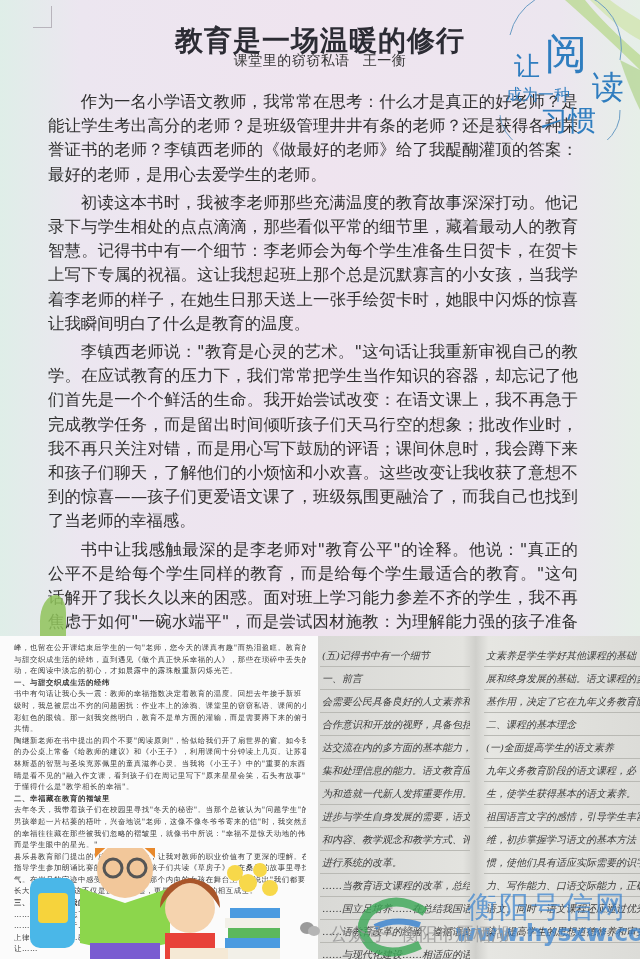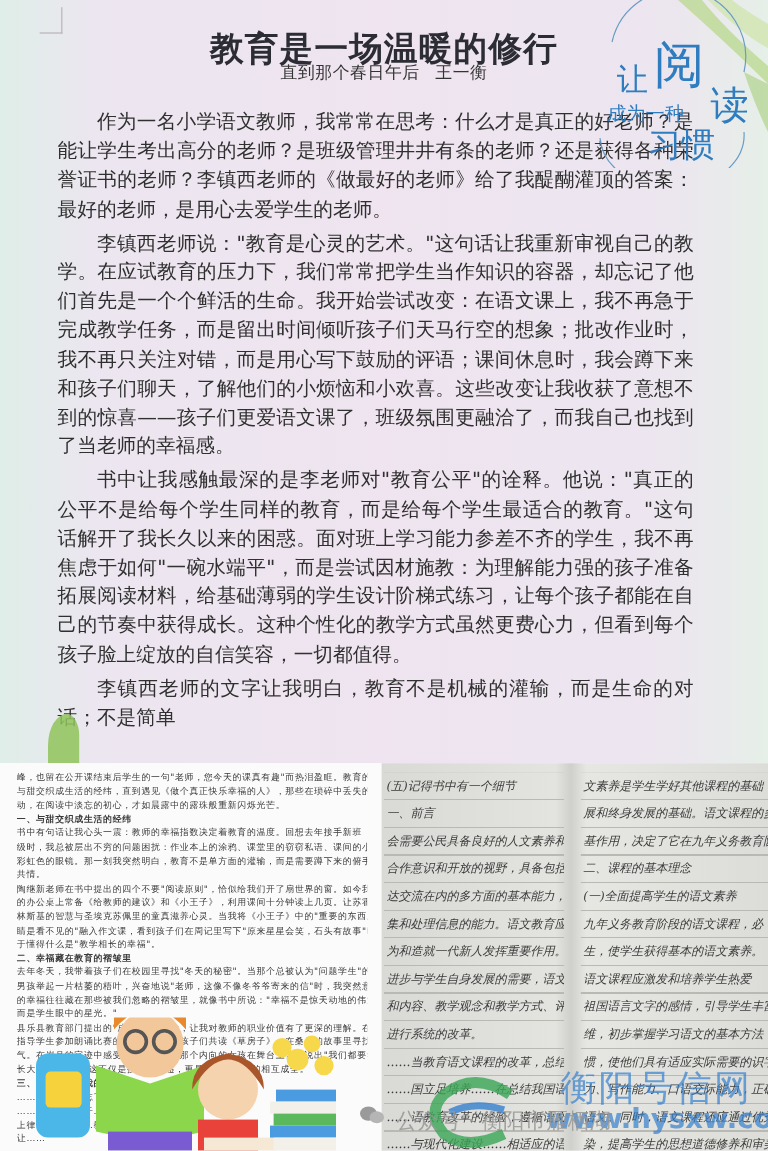--- a/index.html
+++ b/index.html
@@ -89,26 +89,27 @@
   .wechat-icon { position: absolute; left: 299px; top: 920px; width: 22px; height: 18px; }
 </style>
 </head>
 <body>
 
 <div class="page">
   <div class="corner-mark"></div>
 
   <h1 class="title">教育是一场温暖的修行</h1>
   <div class="byline">
-    <span>直到那个春日午后</span>
+    <span>课堂里的窃窃私语</span>
     <span>王一衡</span>
   </div>
 
   <div class="body-text">
     <p>作为一名小学语文教师，我常常在思考：什么才是真正的好老师？是能让学生考出高分的老师？是班级管理井井有条的老师？还是获得各种荣誉证书的老师？李镇西老师的《做最好的老师》给了我醍醐灌顶的答案：最好的老师，是用心去爱学生的老师。</p>
+    <p>初读这本书时，我被李老师那些充满温度的教育故事深深打动。他记录下与学生相处的点点滴滴，那些看似平常的细节里，藏着最动人的教育智慧。记得书中有一个细节：李老师会为每个学生准备生日贺卡，在贺卡上写下专属的祝福。这让我想起班上那个总是沉默寡言的小女孩，当我学着李老师的样子，在她生日那天送上一张手绘贺卡时，她眼中闪烁的惊喜让我瞬间明白了什么是教育的温度。</p>
     <p>李镇西老师说："教育是心灵的艺术。"这句话让我重新审视自己的教学。在应试教育的压力下，我们常常把学生当作知识的容器，却忘记了他们首先是一个个鲜活的生命。我开始尝试改变：在语文课上，我不再急于完成教学任务，而是留出时间倾听孩子们天马行空的想象；批改作业时，我不再只关注对错，而是用心写下鼓励的评语；课间休息时，我会蹲下来和孩子们聊天，了解他们的小烦恼和小欢喜。这些改变让我收获了意想不到的惊喜——孩子们更爱语文课了，班级氛围更融洽了，而我自己也找到了当老师的幸福感。</p>
     <p>书中让我感触最深的是李老师对"教育公平"的诠释。他说："真正的公平不是给每个学生同样的教育，而是给每个学生最适合的教育。"这句话解开了我长久以来的困惑。面对班上学习能力参差不齐的学生，我不再焦虑于如何"一碗水端平"，而是尝试因材施教：为理解能力强的孩子准备拓展阅读材料，给基础薄弱的学生设计阶梯式练习，让每个孩子都能在自己的节奏中获得成长。这种个性化的教学方式虽然更费心力，但看到每个孩子脸上绽放的自信笑容，一切都值得。</p>
     <p>李镇西老师的文字让我明白，教育不是机械的灌输，而是生命的对话；不是简单</p>
   </div>
 
   <svg class="deco" viewBox="0 0 170 140">
     <path d="M95 0 Q140 40 170 70 L170 55 Q135 25 115 0 Z" fill="#b8d88e" opacity="0.75"></path>
     <path d="M120 0 Q150 30 170 40 L170 20 Q150 8 140 0 Z" fill="#cfe4a8" opacity="0.7"></path>
     <path d="M150 60 Q160 90 170 110 L170 70 Z" fill="#a9cf7d" opacity="0.6"></path>
     <path d="M40 35 A55 55 0 0 1 150 60" stroke="#6a9cc4" stroke-width="1" fill="none"></path>
@@ -172,21 +173,20 @@
         <div class="nb-line">……与现代化建设……相适应的语文课程。</div>
       </div>
     <div class="nb-page nb-right" id="nbRight">
         <div class="nb-line">文素养是学生学好其他课程的基础，也是</div>
         <div class="nb-line">展和终身发展的基础。语文课程的多</div>
         <div class="nb-line">基作用，决定了它在九年义务教育阶段的</div>
         <div class="nb-line">二、课程的基本理念</div>
         <div class="nb-line">(一)全面提高学生的语文素养</div>
         <div class="nb-line">  九年义务教育阶段的语文课程，必</div>
         <div class="nb-line">生，使学生获得基本的语文素养。</div>
-        <div class="nb-line">  语文课程应激发和培养学生热爱</div>
         <div class="nb-line">祖国语言文字的感情，引导学生丰富语言的积累，培养</div>
         <div class="nb-line">维，初步掌握学习语文的基本方法，养成良</div>
         <div class="nb-line">惯，使他们具有适应实际需要的识字写字</div>
         <div class="nb-line">力、写作能力、口语交际能力，正确地理解和</div>
         <div class="nb-line">语文。同时，语文课程还应通过优秀文化</div>
         <div class="nb-line">染，提高学生的思想道德修养和审美</div>
       </div>
   </div>
 
   <svg class="kids" viewBox="0 0 270 111">

